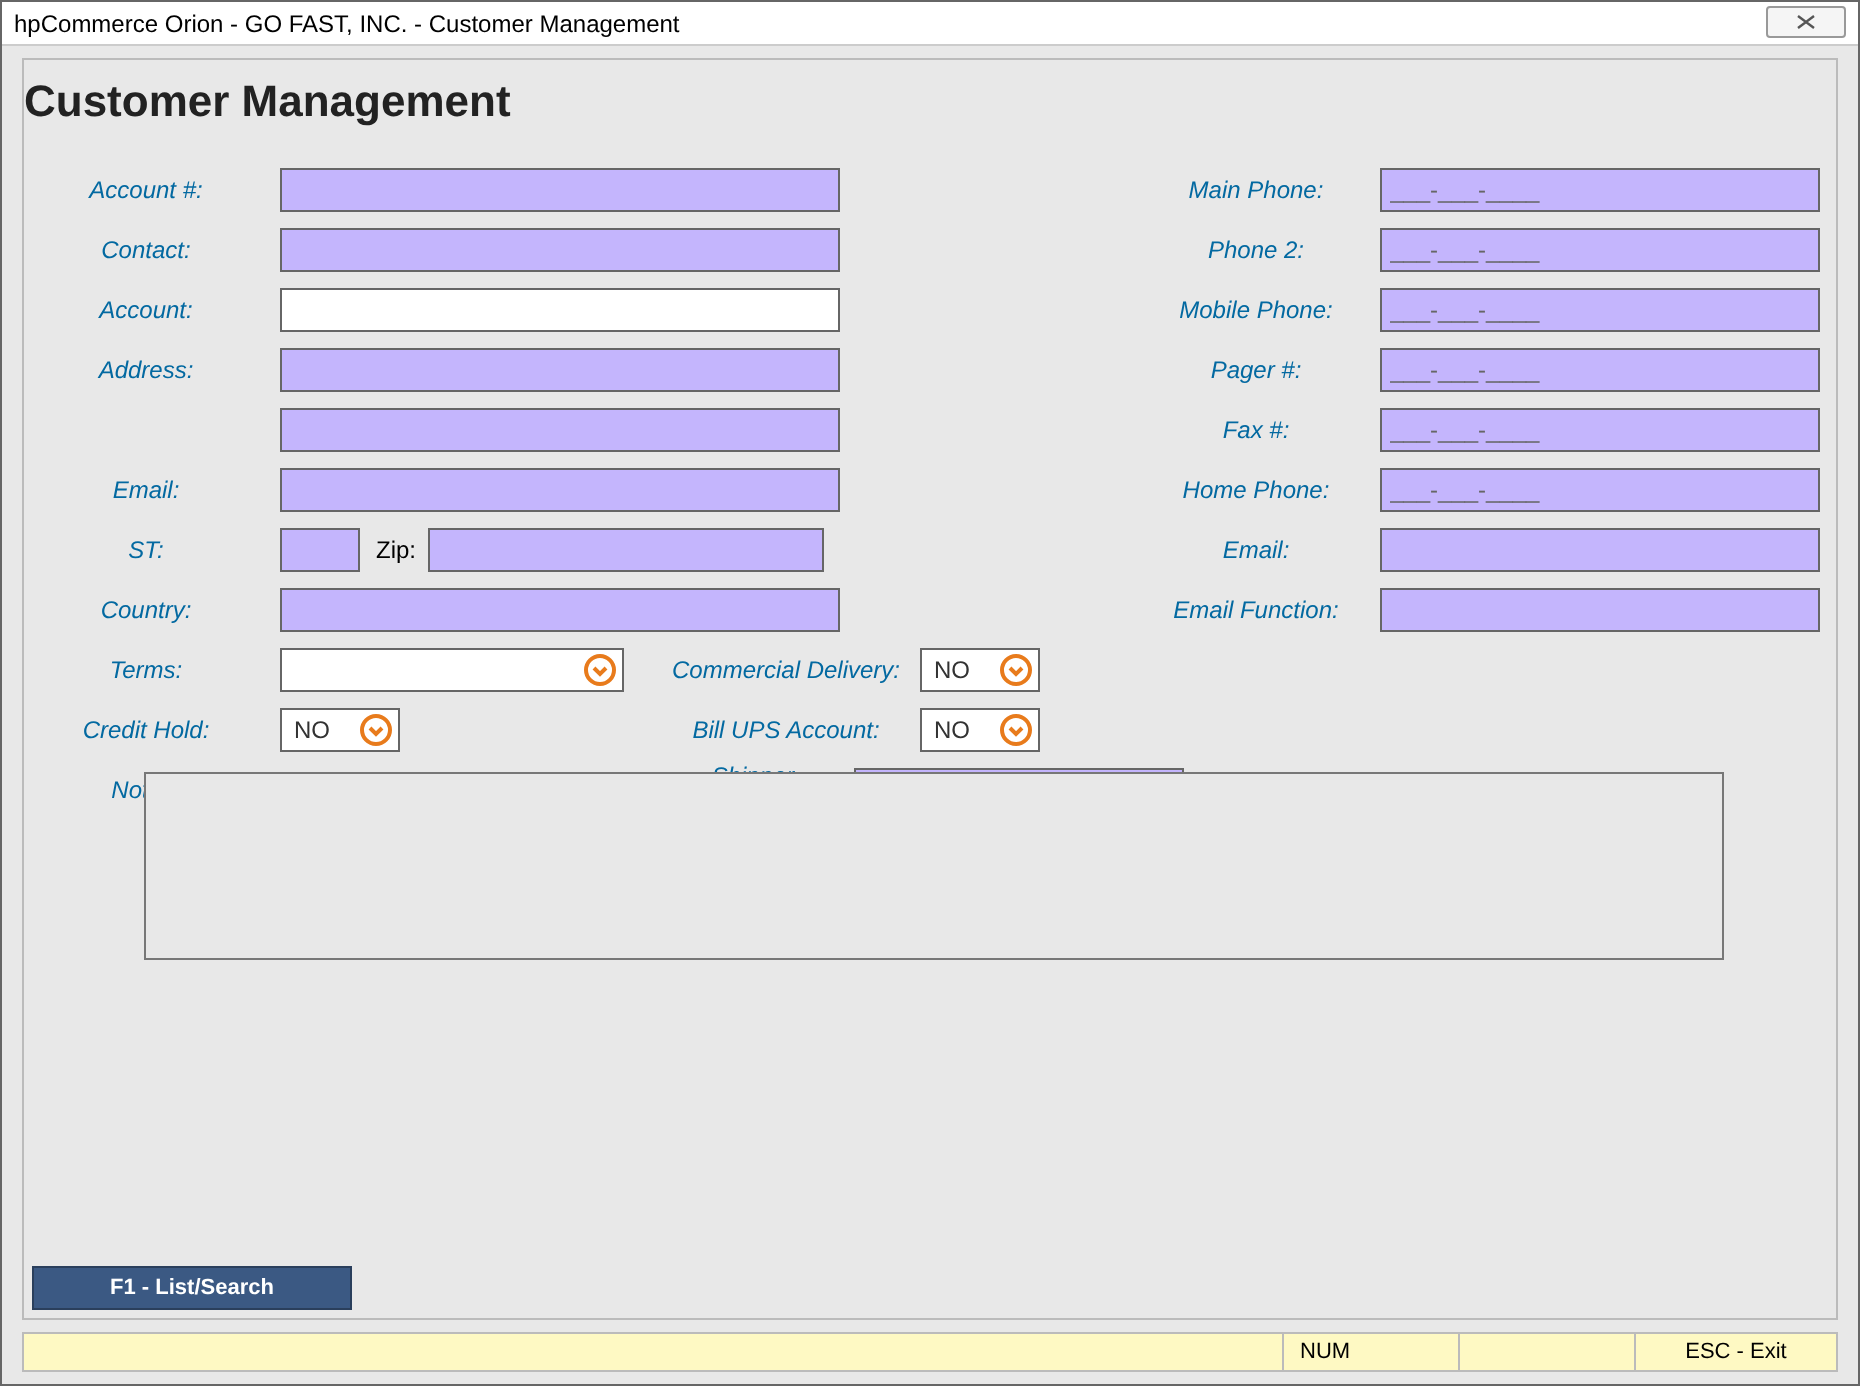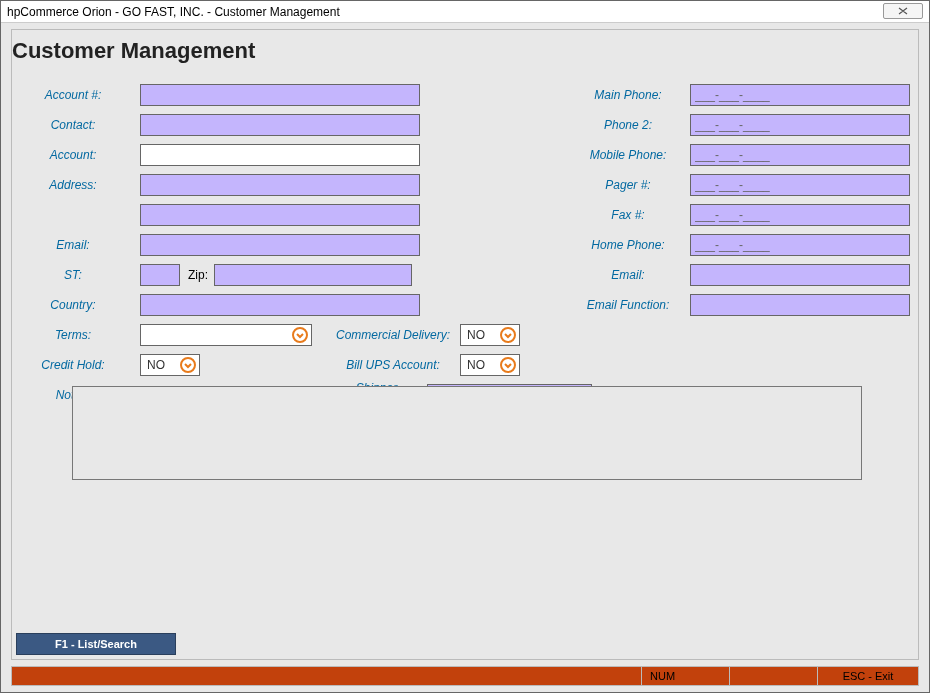--- a/index.html
+++ b/index.html
@@ -126,21 +126,21 @@
     font-weight: 700;
     display: flex; align-items: center; justify-content: center;
     cursor: pointer;
   }
   .statusbar {
     position: absolute;
     left: 10px; right: 10px; bottom: 6px;
     height: 20px;
     display: flex;
     border: 1px solid #bbb;
-    background: #c2410c;
+    background: #fef9c3;
     font-size: 11px;
   }
   .status-cell {
     border-right: 1px solid #bbb;
     padding: 2px 8px;
     display: flex; align-items: center;
   }
   .status-spacer { flex: 1; }
   .status-fixed-80 { width: 88px; }
   .status-fixed-100 { width: 100px; justify-content: center; }

